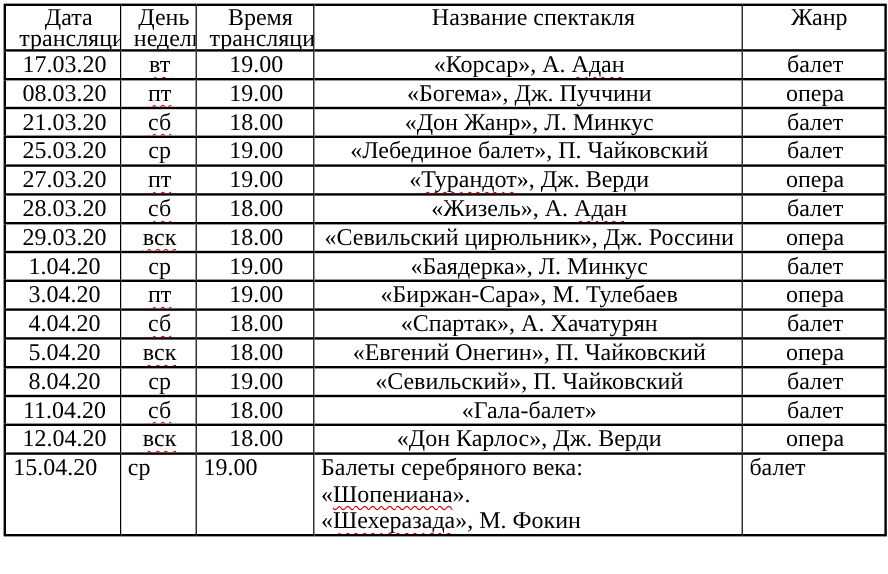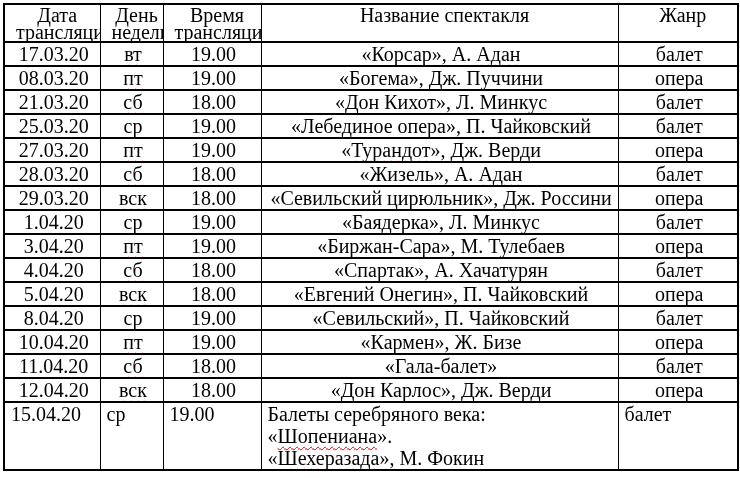--- a/index.html
+++ b/index.html
@@ -89,28 +89,28 @@
           <td class="cell-date">08.03.20</td>
           <td class="cell-day"><span class="misspelled">пт</span></td>
           <td class="cell-time">19.00</td>
           <td class="cell-title">«Богема», Дж. Пуччини</td>
           <td class="cell-genre">опера</td>
         </tr>
         <tr class="row">
           <td class="cell-date">21.03.20</td>
           <td class="cell-day"><span class="misspelled">сб</span></td>
           <td class="cell-time">18.00</td>
-          <td class="cell-title">«Дон Кихот», Л. Минкус</td>
+          <td class="cell-title">«Дон Жанр», Л. Минкус</td>
           <td class="cell-genre">балет</td>
         </tr>
         <tr class="row">
           <td class="cell-date">25.03.20</td>
           <td class="cell-day">ср</td>
           <td class="cell-time">19.00</td>
-          <td class="cell-title">«Лебединое опера», П. Чайковский</td>
+          <td class="cell-title">«Лебединое балет», П. Чайковский</td>
           <td class="cell-genre">балет</td>
         </tr>
         <tr class="row">
           <td class="cell-date">27.03.20</td>
           <td class="cell-day"><span class="misspelled">пт</span></td>
           <td class="cell-time">19.00</td>
           <td class="cell-title">«<span class="misspelled">Турандот</span>», Дж. Верди</td>
           <td class="cell-genre">опера</td>
         </tr>
         <tr class="row">
@@ -156,27 +156,20 @@
           <td class="cell-genre">опера</td>
         </tr>
         <tr class="row">
           <td class="cell-date">8.04.20</td>
           <td class="cell-day">ср</td>
           <td class="cell-time">19.00</td>
           <td class="cell-title">«Севильский», П. Чайковский</td>
           <td class="cell-genre">балет</td>
         </tr>
         <tr class="row">
-          <td class="cell-date">10.04.20</td>
-          <td class="cell-day"><span class="misspelled">пт</span></td>
-          <td class="cell-time">19.00</td>
-          <td class="cell-title">«Кармен», Ж. Бизе</td>
-          <td class="cell-genre">опера</td>
-        </tr>
-        <tr class="row">
           <td class="cell-date">11.04.20</td>
           <td class="cell-day"><span class="misspelled">сб</span></td>
           <td class="cell-time">18.00</td>
           <td class="cell-title">«Гала-балет»</td>
           <td class="cell-genre">балет</td>
         </tr>
         <tr class="row">
           <td class="cell-date">12.04.20</td>
           <td class="cell-day"><span class="misspelled">вск</span></td>
           <td class="cell-time">18.00</td>

